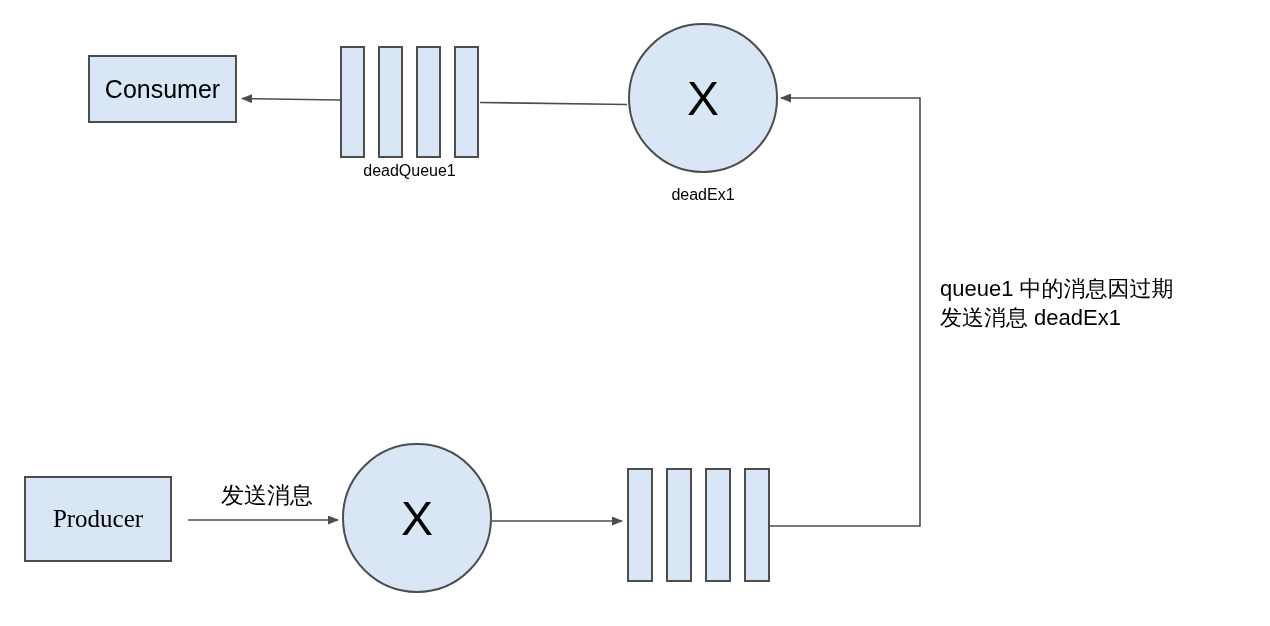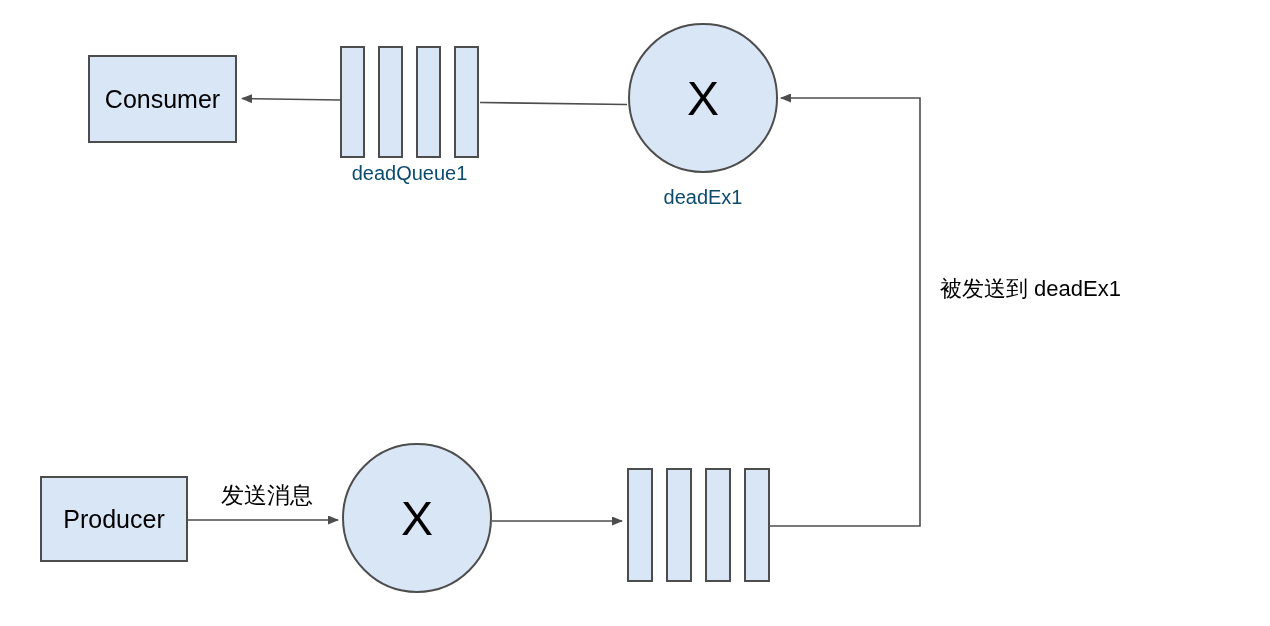--- a/index.html
+++ b/index.html
@@ -26,22 +26,22 @@
     position: absolute;
     box-sizing: border-box;
     background: #d9e6f6;
     border: 2px solid #4d4d4d;
     display: flex;
     align-items: center;
     justify-content: center;
     font-size: 25px;
     color: #000000;
   }
-  .consumer-box { left: 88px; top: 55px; width: 149px; height: 88px; }
-  .producer-box { left: 40px; top: 476px; width: 148px; height: 86px; }
+  .consumer-box { left: 88px; top: 55px; width: 149px; height: 68px; }
+  .producer-box { left: 24px; top: 476px; width: 148px; height: 86px; font-family: Liberation Serif, serif; }
 
   .exchange-circle {
     position: absolute;
     box-sizing: border-box;
     width: 150px;
     height: 150px;
     border-radius: 50%;
     background: #d9e6f6;
     border: 2px solid #4d4d4d;
     display: flex;
@@ -65,22 +65,22 @@
     background: #d9e6f6;
     border: 2px solid #4d4d4d;
     height: 100%;
   }
   .dead-queue .bar { width: 25px; }
   .queue1 .bar { width: 26px; }
 
   .shape-label {
     position: absolute;
     text-align: center;
-    font-size: 20px;
-    color: #0c4a6e;
+    font-size: 16px;
+    color: #000000;
     white-space: nowrap;
   }
   .dead-queue-label { left: 340px; top: 162px; width: 139px; }
   .dead-exchange-label { left: 628px; top: 186px; width: 150px; }
   .queue1-label { left: 627px; top: 587px; width: 143px; }
 
   .edge-label {
     position: absolute;
     font-size: 23px;
     color: #000000;
@@ -132,21 +132,22 @@
     <div class="bar"></div>
   </div>
   <div class="shape-label dead-queue-label">deadQueue1</div>
 
   <div class="exchange-circle dead-exchange">
     <span>X</span>
   </div>
   <div class="shape-label dead-exchange-label">deadEx1</div>
 
   <div class="note">
-    <div>被发送到 deadEx1</div>
+    <div>queue1 中的消息因过期</div>
+    <div>发送消息 deadEx1</div>
   </div>
 
   <div class="node-box producer-box">
     <span>Producer</span>
   </div>
 
   <div class="edge-label send-label">发送消息</div>
 
   <div class="exchange-circle bottom-exchange">
     <span>X</span>

